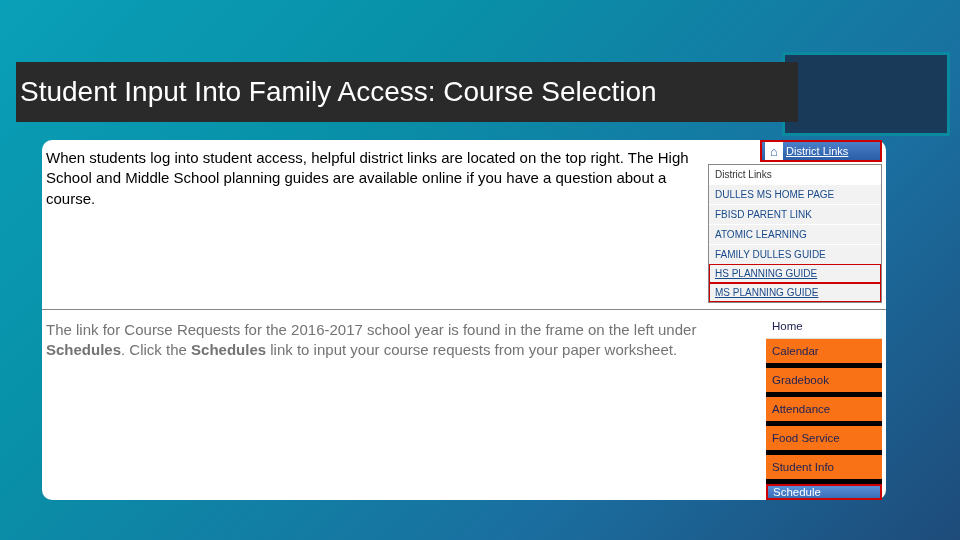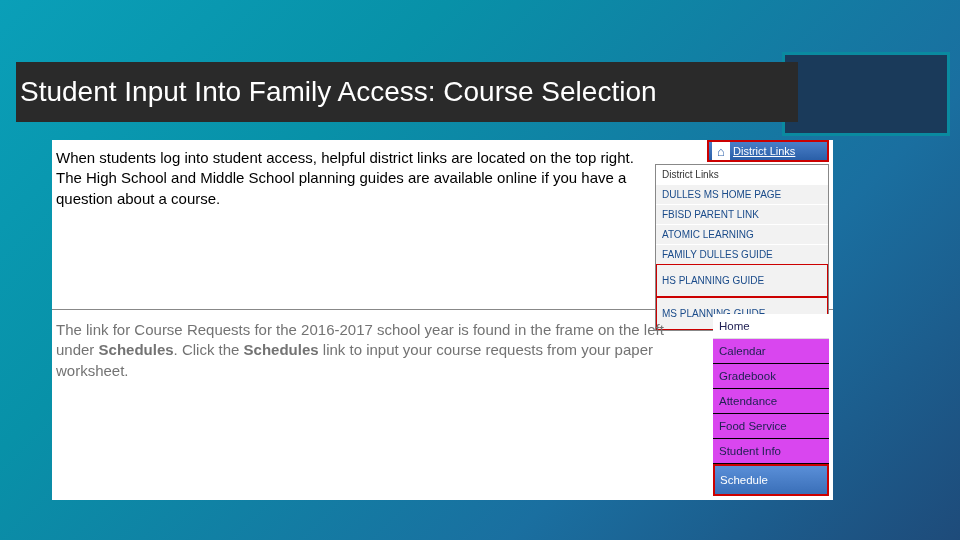--- a/index.html
+++ b/index.html
@@ -33,24 +33,25 @@
     top: 52px;
     right: 10px;
     width: 168px;
     height: 84px;
     background: #1a3a5a;
     border: 3px solid #0a8aa0;
   }
   .content-area {
     position: absolute;
     top: 140px;
-    left: 52px;
-    width: 781px;
+    left: 42px;
+    width: 844px;
     height: 360px;
     background: #ffffff;
+    border-radius: 10px;
   }
   .row1 {
     display: flex;
     height: 170px;
     border-bottom: 1px solid #888;
   }
   .row1 .text-col {
     flex: 1;
     padding: 8px 10px 8px 4px;
     font-size: 15px;
@@ -99,21 +100,22 @@
   }
   .links-panel .lnk {
     color: #1a4b8a;
     padding: 4px 6px;
     border-top: 1px solid #fff;
     background: #f2f2f2;
     cursor: pointer;
   }
   .links-panel .lnk.boxed {
     border: 1.5px solid #c00;
-    padding: 10px 5px;
+    padding: 3px 5px;
+    text-decoration: underline;
   }
   .row2 {
     display: flex;
   }
   .row2 .text-col {
     flex: 1;
     padding: 10px 10px 8px 4px;
     font-size: 15px;
     line-height: 1.35;
     color: #737373;
@@ -123,33 +125,33 @@
     padding-top: 4px;
     padding-right: 4px;
   }
   .nav-list {
     background: #fff;
   }
   .nav-item {
     font-size: 11.5px;
     color: #225;
     padding: 6px 6px;
-    border-bottom: 1px solid #000000;
-    background: #d946ef;
+    border-bottom: 5px solid #000000;
+    background: #f97316;
     cursor: pointer;
   }
   .nav-item.first {
     background: #fff;
     border-bottom: 1px solid #ddd;
   }
   .nav-item.selected {
     background: linear-gradient(#5a8fd8, #3a6fb8);
     color: #fff;
     border: 2px solid #c00;
-    padding: 8px 5px;
+    padding: 0 5px;
   }
 </style>
 </head>
 <body>
 
 <div class="accent-box"></div>
 
 <div class="header-bar">
   <h1>Student Input Into Family Access: Course Selection</h1>
 </div>

